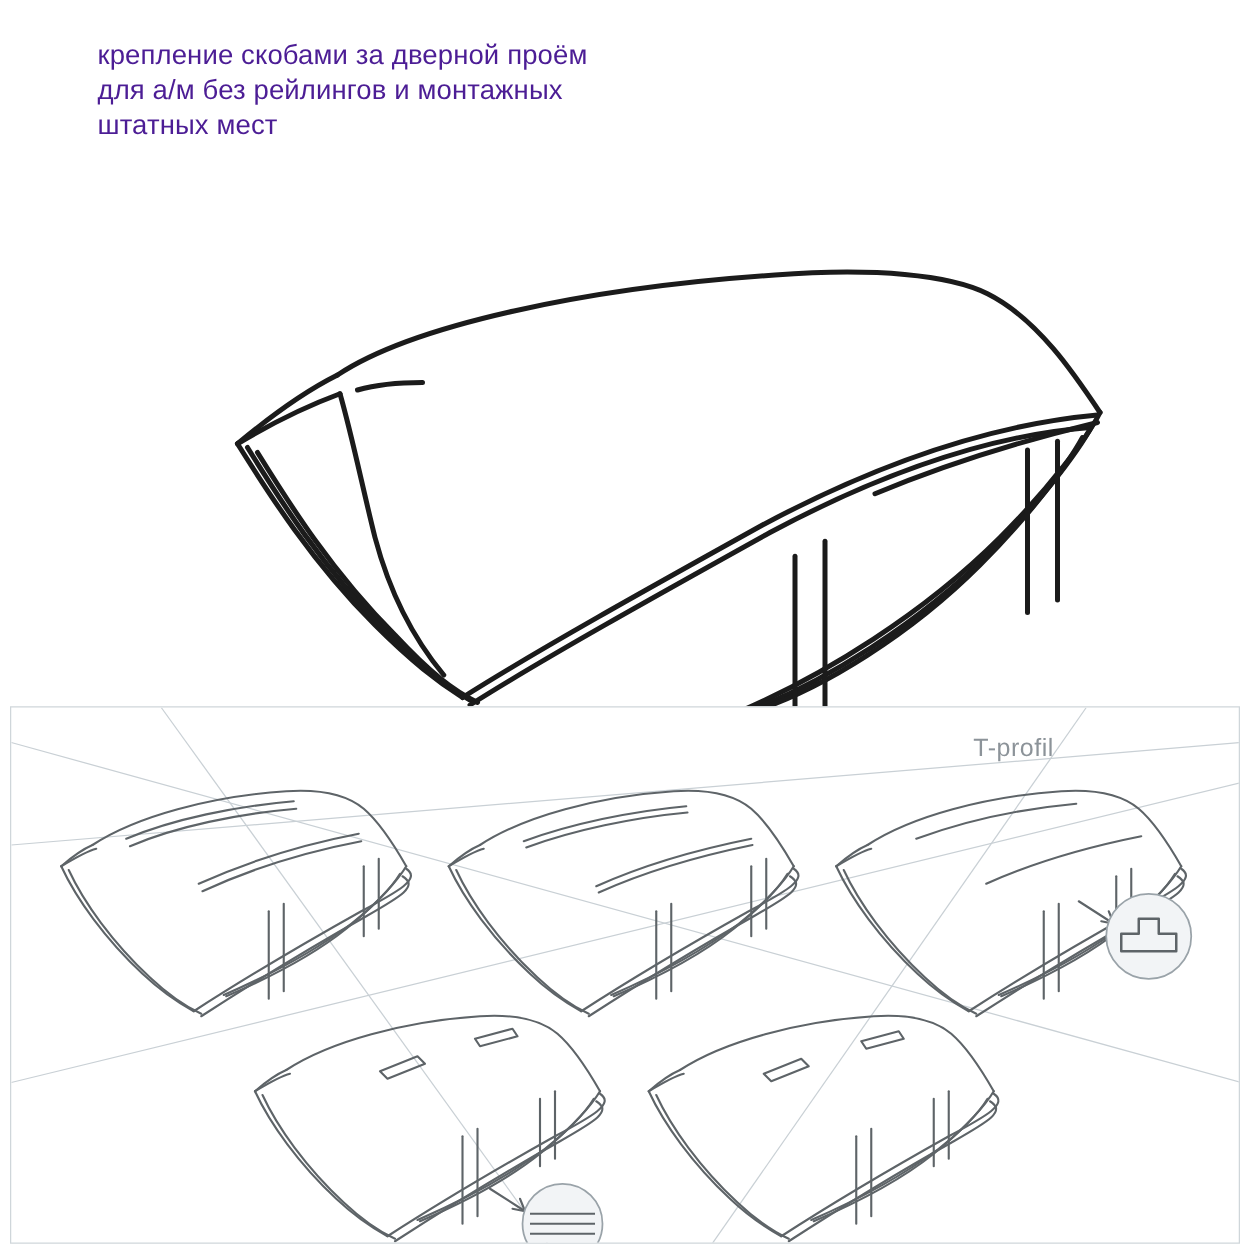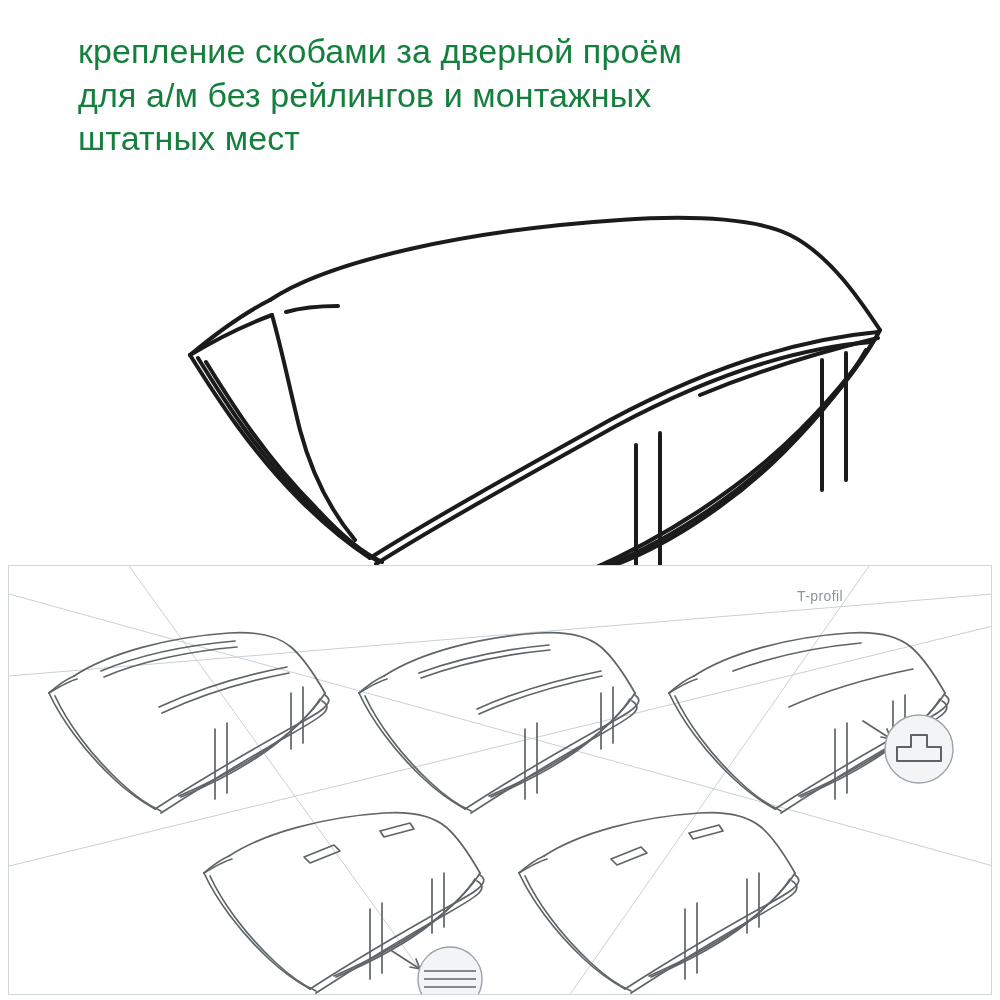--- a/index.html
+++ b/index.html
@@ -19,23 +19,23 @@
     width: 1000px;
     height: 1000px;
     background: #ffffff;
   }
   
   .caption {
     position: absolute;
     left: 78px;
     top: 30px;
     width: 860px;
-    font-size: 34px;
+    font-size: 22px;
     line-height: 1.28;
-    color: #15803d;
+    color: #4c1d95;
     font-weight: 400;
     letter-spacing: 0.1px;
     white-space: pre-line;
   }
   
   .hero {
     position: absolute;
     left: 0;
     top: 190px;
     width: 1000px;
@@ -55,21 +55,21 @@
   }
   .variants-svg {
     position: absolute;
     left: 0;
     top: 0;
   }
   .tprofil-label {
     position: absolute;
     right: 148px;
     top: 22px;
-    font-size: 14px;
+    font-size: 20px;
     color: #8c9399;
     letter-spacing: 0.4px;
   }
 </style>
 </head>
 <body>
 
 <div id="page">
 
   <div class="caption">крепление скобами за дверной проём

